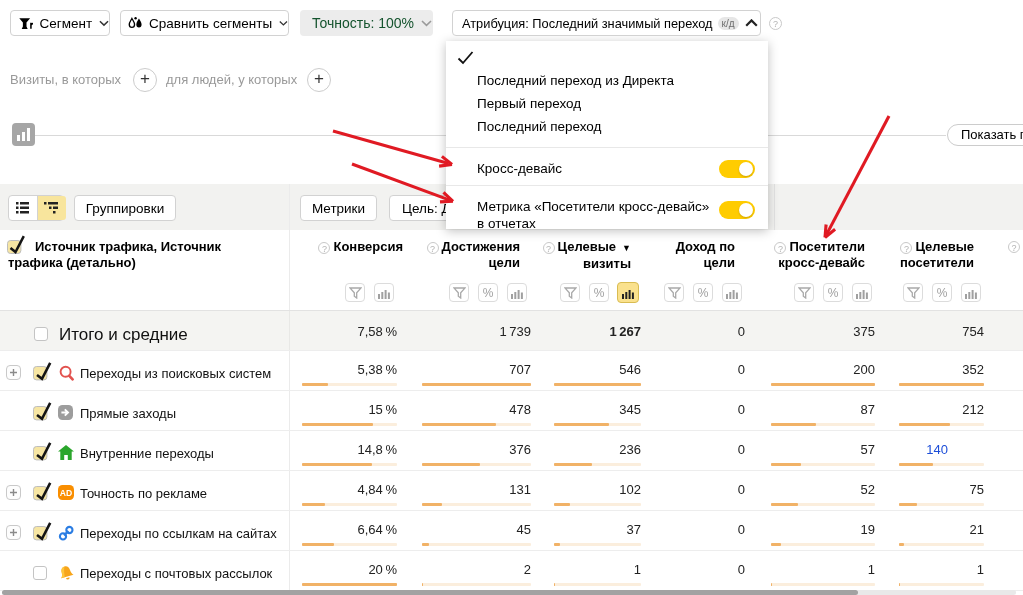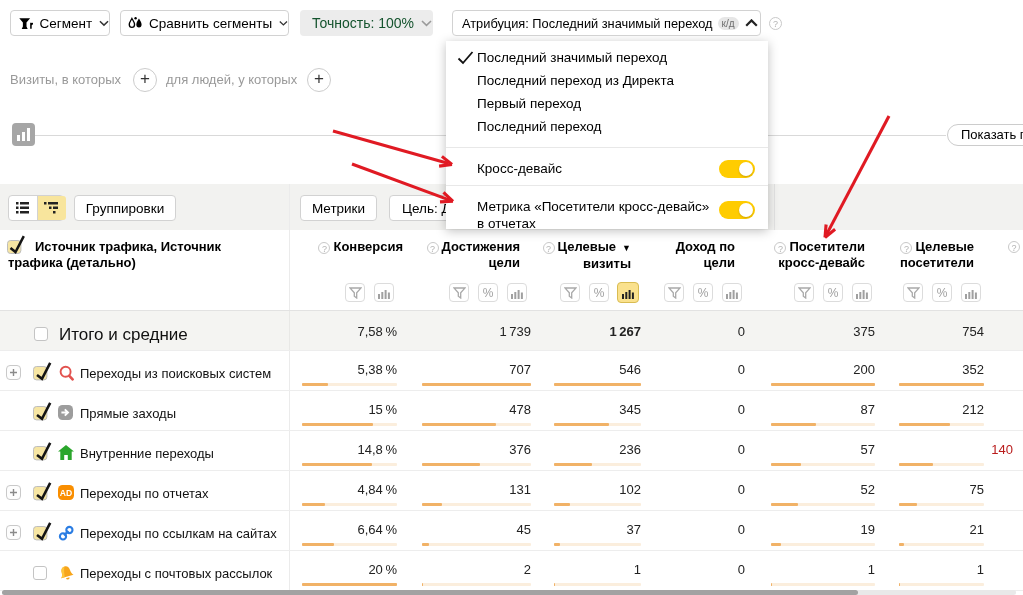--- a/index.html
+++ b/index.html
@@ -288,38 +288,38 @@
 <div class="abs" style="left:422px;top:442px;width:109px;text-align:right;font-size:13px;color:#222;">376</div>
 <div class="bar" style="left:422px;top:463px;width:109px;background:#fbeedd;"></div>
 <div class="bar" style="left:422px;top:463px;width:58px;background:#f1b267;"></div>
 <div class="abs" style="left:554px;top:442px;width:87px;text-align:right;font-size:13px;color:#222;">236</div>
 <div class="bar" style="left:554px;top:463px;width:87px;background:#fbeedd;"></div>
 <div class="bar" style="left:554px;top:463px;width:38px;background:#f1b267;"></div>
 <div class="abs" style="left:650px;top:442px;width:95px;text-align:right;font-size:13px;color:#222;">0</div>
 <div class="abs" style="left:771px;top:442px;width:104px;text-align:right;font-size:13px;color:#222;">57</div>
 <div class="bar" style="left:771px;top:463px;width:104px;background:#fbeedd;"></div>
 <div class="bar" style="left:771px;top:463px;width:30px;background:#f1b267;"></div>
-<div class="abs" style="left:928px;top:442px;width:85px;text-align:right;font-size:13px;color:#b91c1c;">140</div>
+<div class="abs" style="left:863px;top:442px;width:85px;text-align:right;font-size:13px;color:#1d4ed8;">140</div>
 <div class="bar" style="left:899px;top:463px;width:85px;background:#fbeedd;"></div>
 <div class="bar" style="left:899px;top:463px;width:34px;background:#f1b267;"></div>
 <div class="abs" style="left:0px;top:510px;width:1023px;height:1px;background:#ededed;"></div>
 <div class="abs" style="left:6px;top:485px;width:15px;height:15px;border:1px solid #c9c9c9;border-radius:4px;background:#fdfdfd;box-sizing:border-box;">
       <svg width="15" height="15" style="position:absolute;left:-1px;top:-1px;">
         <path d="M4 7.5 h7 M7.5 4 v7" stroke="#8a8a8a" stroke-width="1.4"></path>
       </svg>
     </div>
 <svg class="tick" style="left:33px;top:482px;" width="22" height="22">
       <rect x="0.5" y="4.5" width="13.4" height="13.4" rx="3" fill="#f7e6a3" stroke="#bdbdbd"></rect>
       <path d="M4 13 L9 16.8 L17.2 0.8" fill="none" stroke="#151515" stroke-width="2.6"></path>
     </svg>
 <div class="abs" style="left:58px;top:485px;width:16px;height:16px;"><svg width="16" height="15" viewBox="0 0 16 15">
         <rect x="0" y="0" width="16" height="15" rx="4.5" fill="#f98e00"></rect>
         <text x="8" y="10.8" font-size="8.6" font-weight="bold" fill="#fff" text-anchor="middle" font-family="Liberation Sans,sans-serif">AD</text>
       </svg></div>
-<div class="abs" style="left:80px;top:486px;font-size:13px;line-height:15px;color:#111;">Переходы по отчетах</div>
+<div class="abs" style="left:80px;top:486px;font-size:13px;line-height:15px;color:#111;">Точность по рекламе</div>
 <div class="abs" style="left:302px;top:482px;width:95px;text-align:right;font-size:13px;color:#222;">4,84 %</div>
 <div class="bar" style="left:302px;top:503px;width:95px;background:#fbeedd;"></div>
 <div class="bar" style="left:302px;top:503px;width:23px;background:#f1b267;"></div>
 <div class="abs" style="left:422px;top:482px;width:109px;text-align:right;font-size:13px;color:#222;">131</div>
 <div class="bar" style="left:422px;top:503px;width:109px;background:#fbeedd;"></div>
 <div class="bar" style="left:422px;top:503px;width:20px;background:#f1b267;"></div>
 <div class="abs" style="left:554px;top:482px;width:87px;text-align:right;font-size:13px;color:#222;">102</div>
 <div class="bar" style="left:554px;top:503px;width:87px;background:#fbeedd;"></div>
 <div class="bar" style="left:554px;top:503px;width:16px;background:#f1b267;"></div>
 <div class="abs" style="left:650px;top:482px;width:95px;text-align:right;font-size:13px;color:#222;">0</div>
@@ -390,21 +390,20 @@
 <div class="bar" style="left:899px;top:583px;width:85px;background:#fbeedd;"></div>
 <div class="bar" style="left:899px;top:583px;width:1px;background:#f1b267;"></div>
 <div class="abs" style="left:289px;top:311px;width:1px;height:39px;background:#e8e8e6;"></div>
 <div class="abs" style="left:2px;top:590px;width:1014px;height:5px;background:#e9e9e9;border-radius:2.5px;"></div>
 <div class="abs" style="left:2px;top:590px;width:856px;height:5px;background:#a2a2a2;border-radius:2.5px;"></div>
 <div class="abs" style="left:446px;top:41px;width:322px;height:188px;background:#fff;z-index:5;
 box-shadow:0 2px 10px rgba(0,0,0,0.25);font-size:13.5px;white-space:nowrap;">
 <svg style="position:absolute;left:11px;top:10px;" width="17" height="14">
         <path d="M1.5 7.5 L6 12 L15.5 1" fill="none" stroke="#111" stroke-width="1.8"></path>
       </svg>
-<div style="position:absolute;left:31px;top:9px;">Последний значимый переход</div>
 <div style="position:absolute;left:31px;top:32px;">Последний переход из Директа</div>
 <div style="position:absolute;left:31px;top:55px;">Первый переход</div>
 <div style="position:absolute;left:31px;top:78px;">Последний переход</div>
 <div style="position:absolute;left:0px;top:106px;width:322px;height:1px;background:#e8e8e8;"></div>
 <div style="position:absolute;left:31px;top:120px;">Кросс-девайс</div>
 <div style="position:absolute;left:273px;top:119px;width:36px;height:18px;background:#ffcc00;border-radius:9px;">
 <div style="position:absolute;right:2px;top:2px;width:14px;height:14px;background:#fff;border-radius:50%;box-shadow:0 1px 2px rgba(0,0,0,0.2);"></div>
       </div>
 <div style="position:absolute;left:0px;top:144px;width:322px;height:1px;background:#e8e8e8;"></div>
 <div style="position:absolute;left:31px;top:157px;line-height:17px;font-size:13.5px;">Метрика «Посетители кросс-девайс»<br>в отчетах</div>

